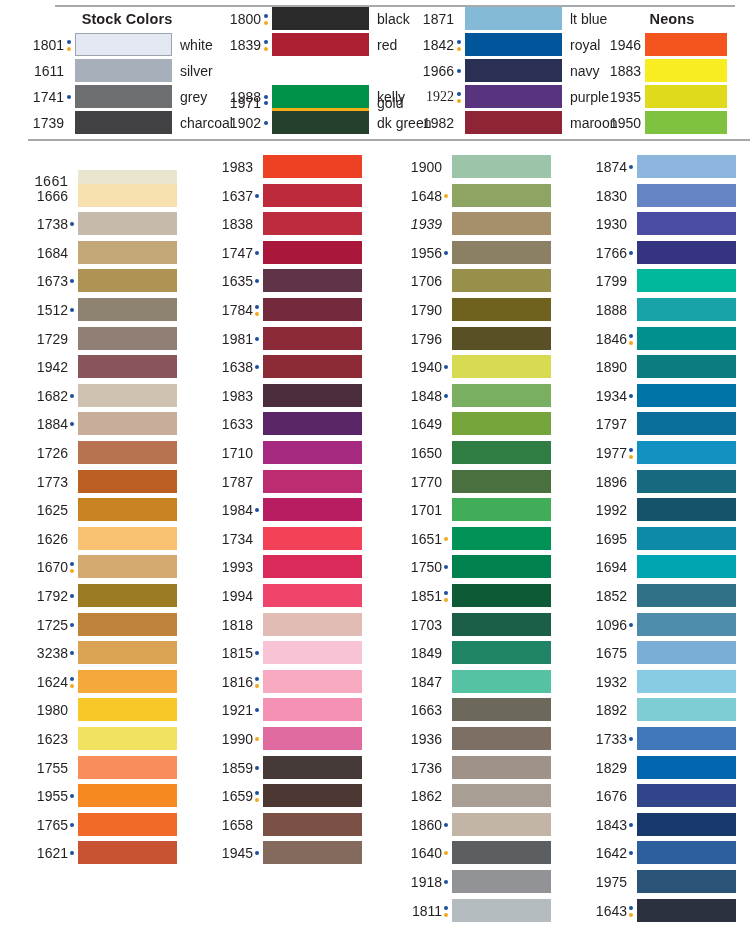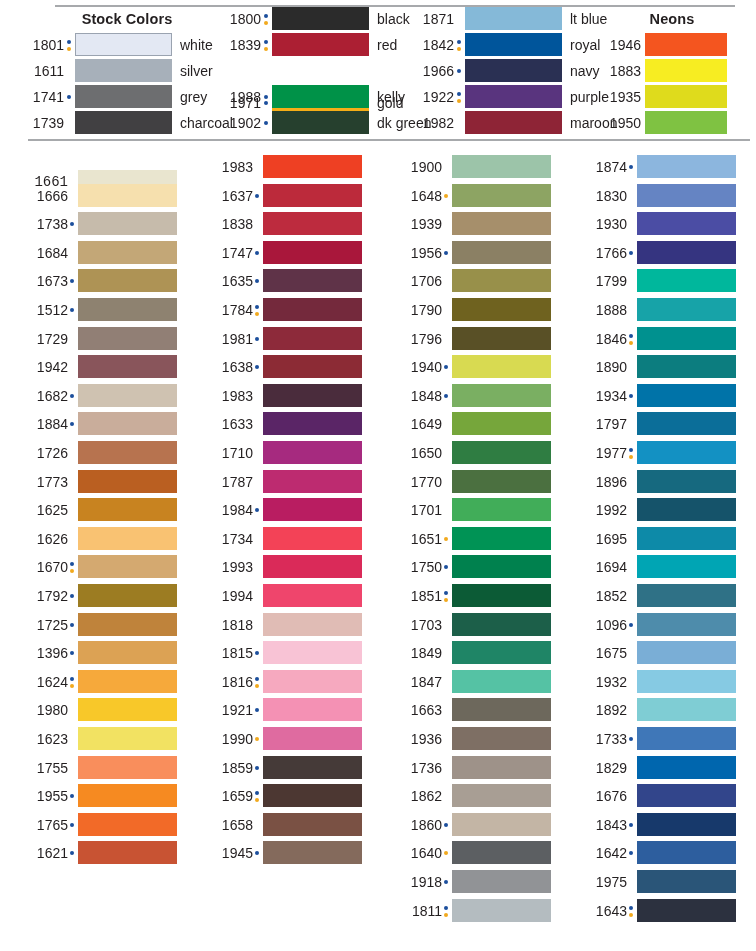--- a/index.html
+++ b/index.html
@@ -212,21 +212,21 @@
         </div>
         <div class="srow" style="top: 59px; left: 0px; width: 242px;">
           <span class="scode" style="left: 0px; width: 46px;">1966</span>
           <span class="dots single-blue" style="left: 48px; top: 0px;">
             <i class="blue"></i>
           </span>
           <span class="sswatch" title="1966" style="left: 57px; width: 97px; background: rgb(42, 48, 83);"></span>
           <span class="slabel" style="left: 162px;">navy</span>
         </div>
         <div class="srow" style="top: 85px; left: 0px; width: 242px;">
-          <span class="scode" style="left: 0px; width: 46px;">1922</span>
+          <span class="scode" style="left: 0px; width: 46px; font-family: Liberation Serif, serif;">1922</span>
           <span class="dots both" style="left: 48px; top: 0px;">
             <i class="blue"></i>
             <i class="gold"></i>
           </span>
           <span class="sswatch" title="1922" style="left: 57px; width: 97px; background: rgb(89, 52, 126);"></span>
           <span class="slabel" style="left: 162px;">purple</span>
         </div>
         <div class="srow" style="top: 111px; left: 0px; width: 242px;">
           <span class="scode" style="left: 0px; width: 46px;">1982</span>
           <span class="sswatch" title="1982" style="left: 57px; width: 97px; background: rgb(142, 36, 54);"></span>
@@ -344,21 +344,21 @@
         <span class="gswatch" title="1792" style="background: rgb(156, 124, 34);"></span>
       </div>
       <div class="grow" style="top: 457.6px; left: 0px; width: 160px;">
         <span class="gcode">1725</span>
         <span class="dots single-blue" style="left: 47px;">
           <i class="blue"></i>
         </span>
         <span class="gswatch" title="1725" style="background: rgb(191, 131, 59);"></span>
       </div>
       <div class="grow" style="top: 486.2px; left: 0px; width: 160px;">
-        <span class="gcode">1396</span>
+        <span class="gcode">3238</span>
         <span class="dots single-blue" style="left: 47px;">
           <i class="blue"></i>
         </span>
         <span class="gswatch" title="1771" style="background: rgb(220, 162, 84);"></span>
       </div>
       <div class="grow" style="top: 514.8px; left: 0px; width: 160px;">
         <span class="gcode">1624</span>
         <span class="dots both" style="left: 47px;">
           <i class="blue"></i>
           <i class="gold"></i>
@@ -551,21 +551,21 @@
         <span class="gcode">1900</span>
         <span class="gswatch" title="1900" style="background: rgb(156, 196, 169);"></span>
       </div>
       <div class="grow" style="top: 28.6px; left: 0px; width: 160px;">
         <span class="gcode">1648</span>
         <span class="dots single-gold" style="left: 47px;">
           <i class="gold"></i>
         </span>
         <span class="gswatch" title="1648" style="background: rgb(141, 164, 99);"></span>
       </div>
-      <div class="grow" style="top: 57.2px; left: 0px; width: 160px;">
+      <div class="grow" style="top: 57.2px; left: 0px; width: 160px; font-style: italic;">
         <span class="gcode">1939</span>
         <span class="gswatch" title="1939" style="background: rgb(166, 143, 107);"></span>
       </div>
       <div class="grow" style="top: 85.8px; left: 0px; width: 160px;">
         <span class="gcode">1956</span>
         <span class="dots single-blue" style="left: 47px;">
           <i class="blue"></i>
         </span>
         <span class="gswatch" title="1956" style="background: rgb(139, 128, 100);"></span>
       </div>

